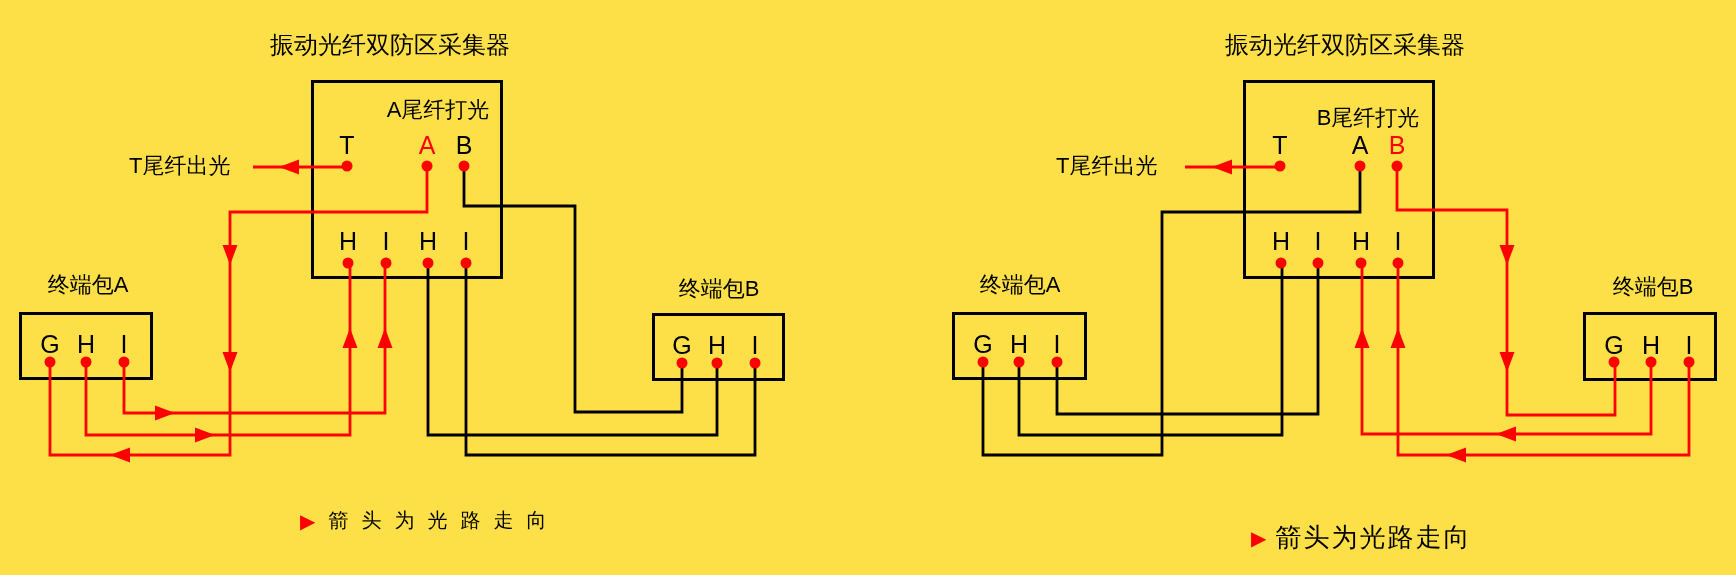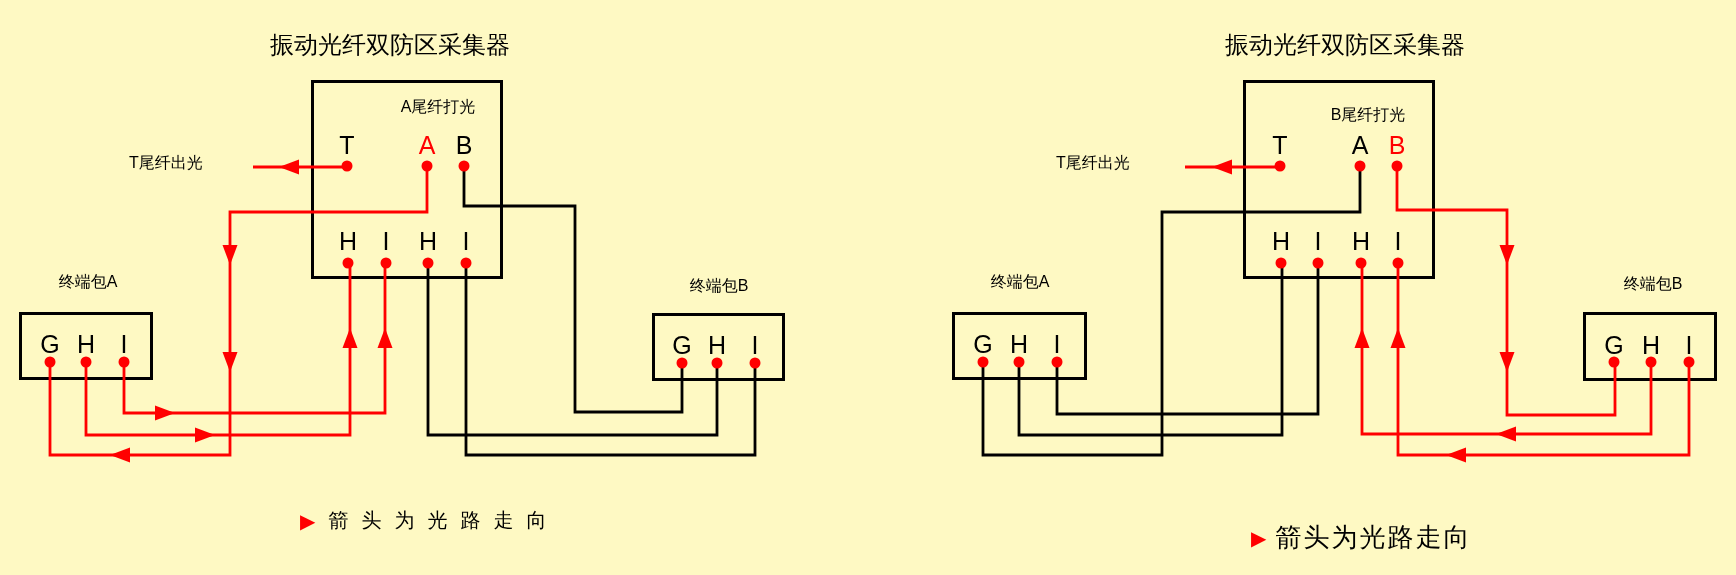--- a/index.html
+++ b/index.html
@@ -1,27 +1,27 @@
 <!DOCTYPE html>
 <html style="--wire-red: #ff0000; --wire-black: #000000; --dot: #ff0000;"><head>
 <meta charset="utf-8">
 <style>
   html,body{margin:0;padding:0;background:#ffffff;}
   #stage{
-    position:relative;width:1736px;height:575px;background:#fef9c3;overflow:hidden;
+    position:relative;width:1736px;height:575px;background:#fde047;overflow:hidden;
     font-family:"Liberation Sans",sans-serif;color:#000;
   }
   .box{position:absolute;border:3px solid #000;box-sizing:border-box;background:transparent;}
   .wires{position:absolute;left:0;top:0;}
   .wire{fill:none;stroke-width:2.8px;}
   .wire.red{stroke:var(--wire-red,#ff0000);}
   .wire.black{stroke:var(--wire-black,#000000);}
   .arr.red{fill:var(--wire-red,#ff0000);stroke:none;}
   .dot{fill:var(--dot,#ff0000);stroke:none;}
-  .lbl{position:absolute;font-size:16px;line-height:1.1;white-space:nowrap;}
+  .lbl{position:absolute;font-size:22px;line-height:1.1;white-space:nowrap;}
   .title{font-size:24px;}
   .term{position:absolute;font-size:25px;line-height:1;white-space:nowrap;}
   .ctr{transform:translateX(-50%);}
   .red-t{color:var(--wire-red,#ff0000);}
   .legend{position:absolute;display:flex;align-items:center;white-space:nowrap;}
   .legend-marker{color:var(--wire-red,#ff0000);font-size:20px;line-height:1;}
   .legend-text{font-family:"Liberation Serif",serif;font-size:20px;letter-spacing:13px;margin-left:13px;}
   .legend-text.big{font-size:26px;letter-spacing:2px;margin-left:9px;}
 </style>
 </head>

